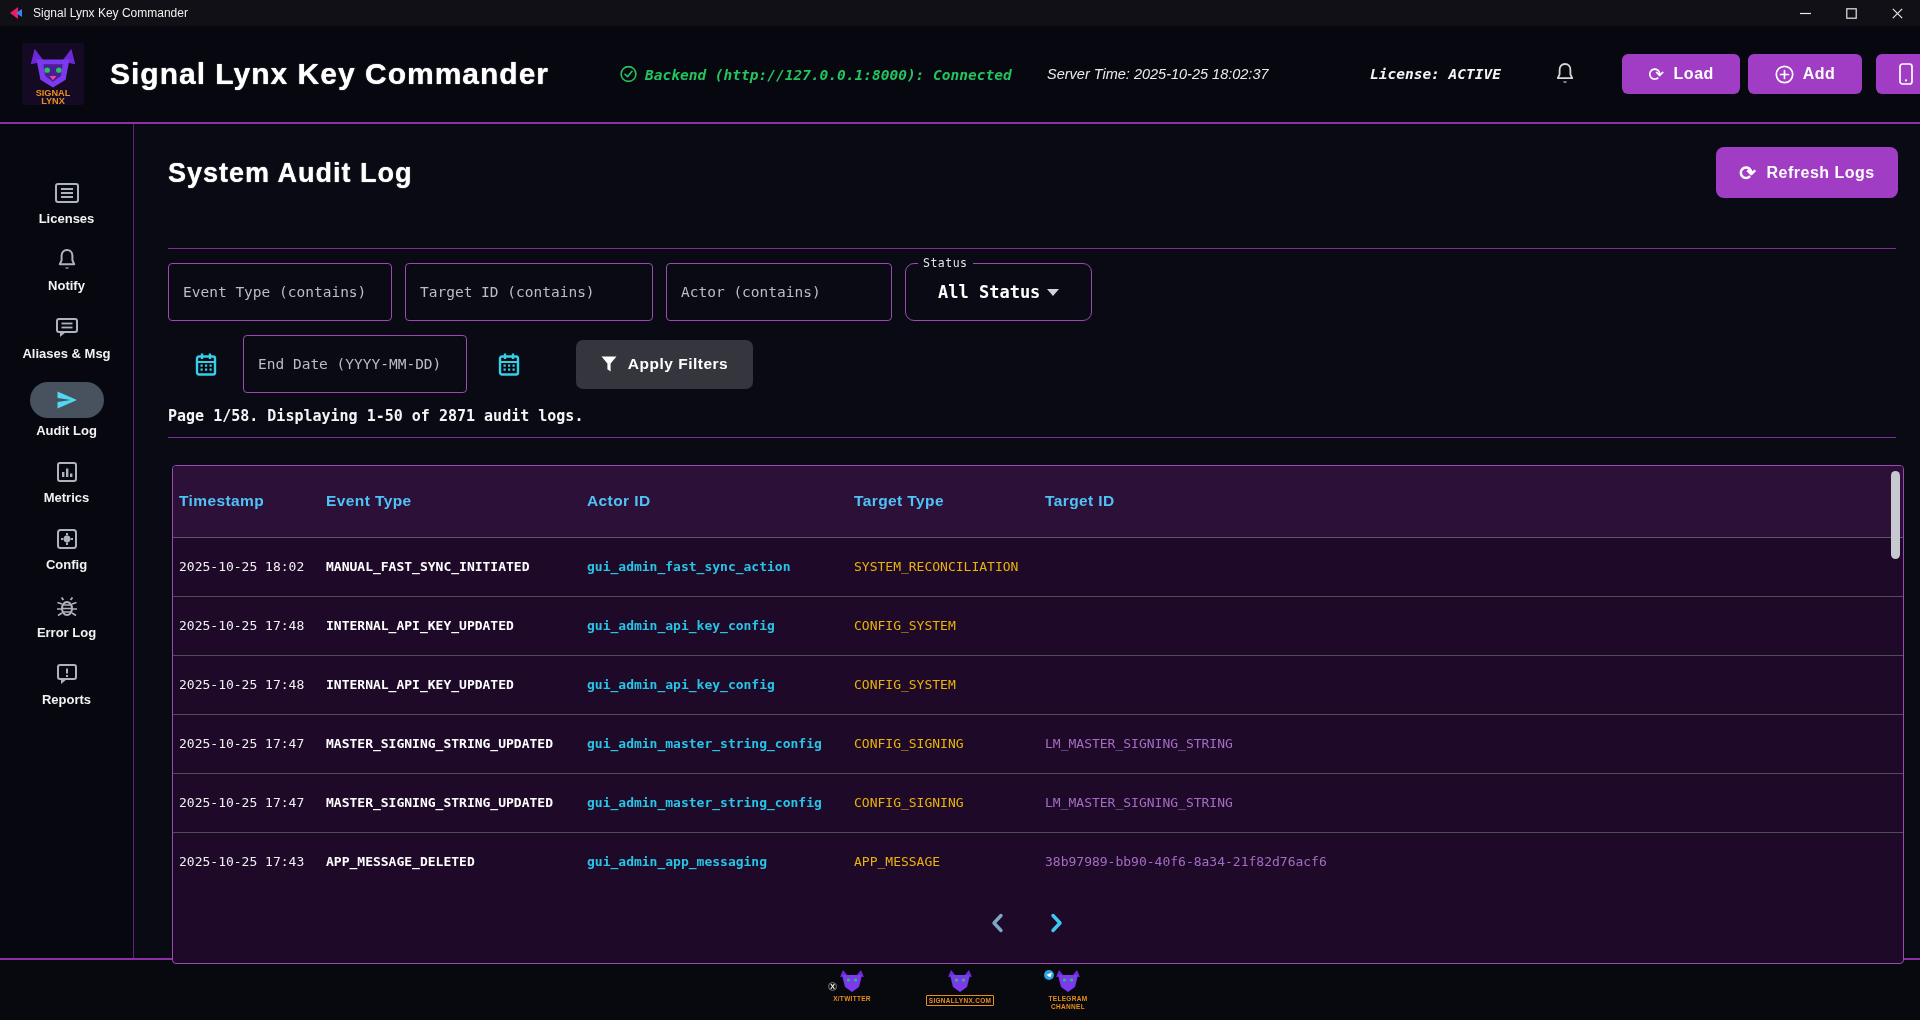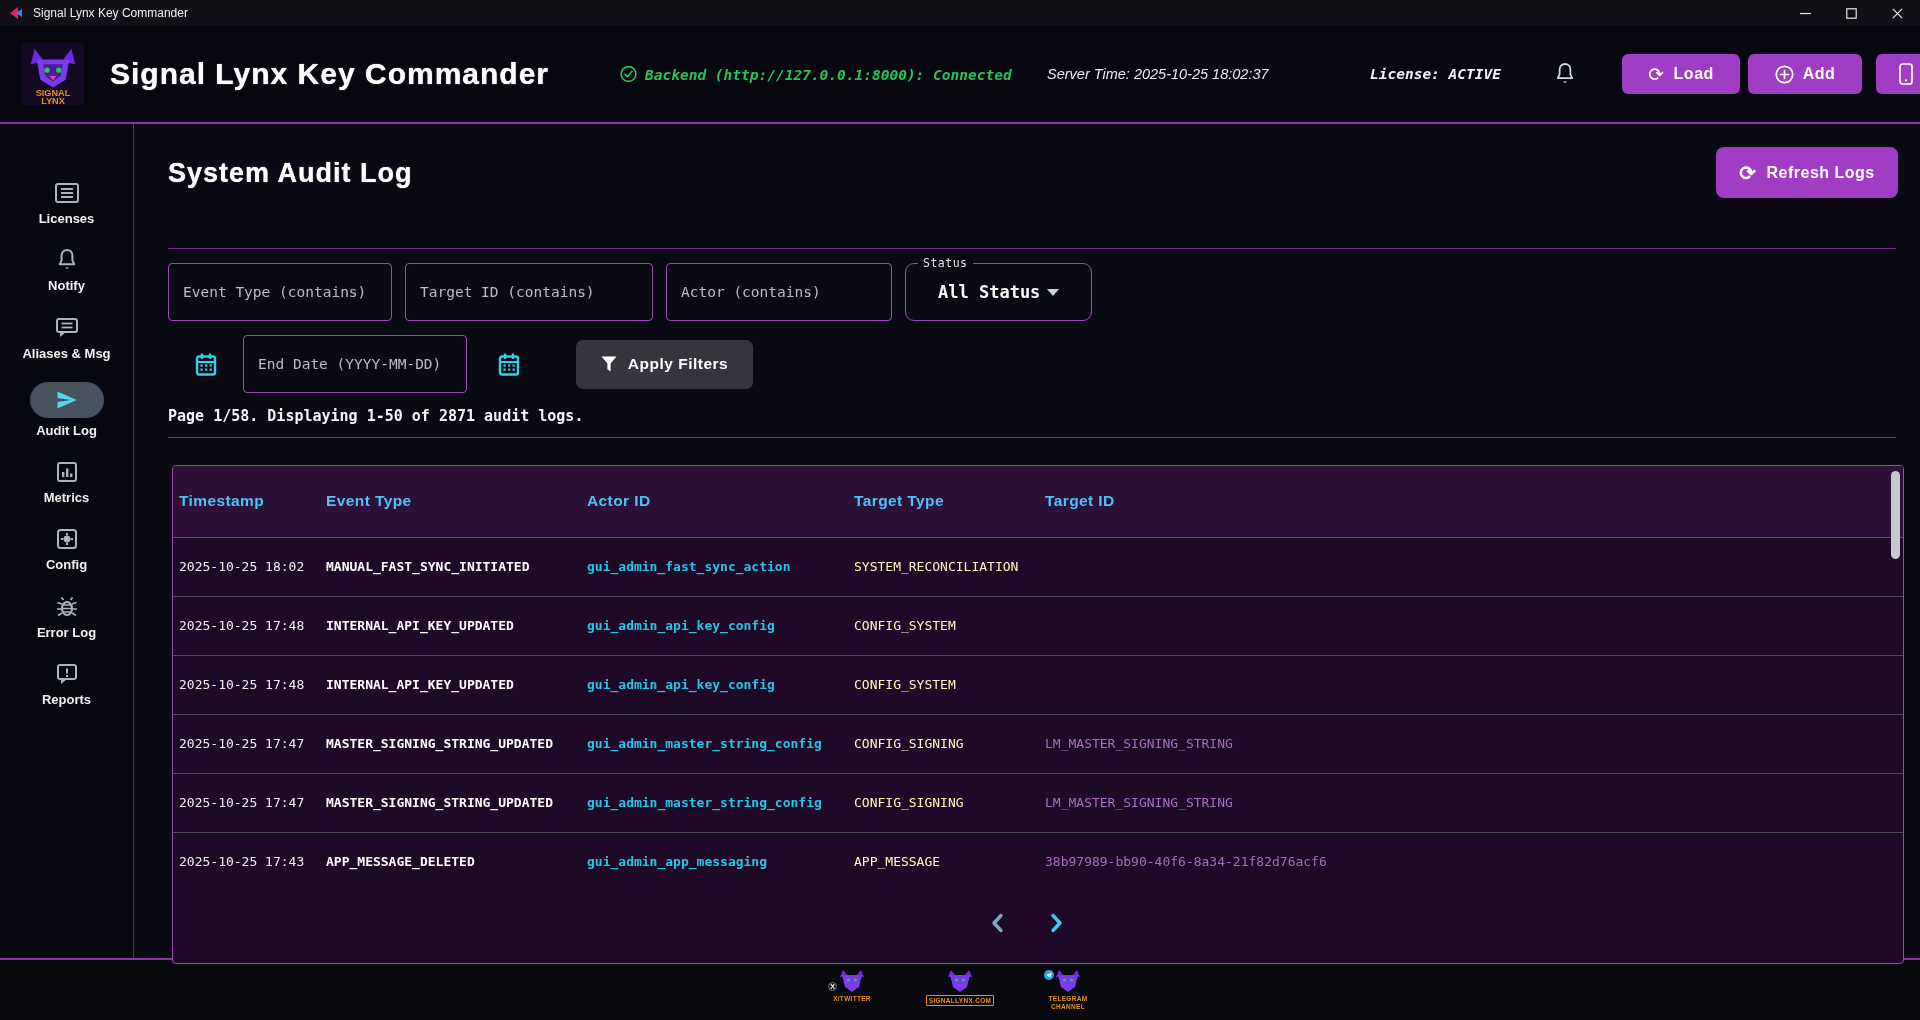--- a/index.html
+++ b/index.html
@@ -81,21 +81,21 @@
              border-radius:4px; overflow:hidden; background:#1e0a28; }
   table.audit { width:100%; border-collapse:collapse; table-layout:fixed; }
   table.audit thead th { height:71px; background:#2d1038; color:#4fc3f7; text-align:left; font-size:15.5px; font-weight:700;
              letter-spacing:0.4px; border-bottom:1px solid #5a5a64; padding:0 6px; }
   table.audit td { height:59px; border-bottom:1px solid #4d4d58; font-family:"DejaVu Sans Mono", monospace; font-size:13px;
              padding:0 6px; overflow:hidden; white-space:nowrap; }
   table.audit tr:last-child td { border-bottom:none; }
   .col-ts { color:#f0f0f2; }
   .col-event { color:#ffffff; font-weight:700; }
   .col-actor { color:#27c5e8; font-weight:700; }
-  .col-ttype { color:#fef9c3;margin-left:29px; }
+  .col-ttype { color:#eab308;margin-left:29px; }
   .col-tid { color:#a56cc4; }
   th.pad-first, td.col-ts { padding-left:8px; }
   .scroll-thumb { position:absolute; right:3px; top:5px; width:9px; height:88px; background:#c6cad0; border-radius:5px; }
 
   .pager { position:absolute; left:0; right:0; top:786px; display:flex; justify-content:center; gap:32px; }
   .pager .pg-btn { width:26px; height:26px; display:flex; align-items:center; justify-content:center; cursor:pointer; }
 
   
   .footer { height:62px; background:#08080f; border-top:2px solid #8e2fa8; display:flex; align-items:flex-start;
             justify-content:center; gap:36px; padding-top:8px; }

